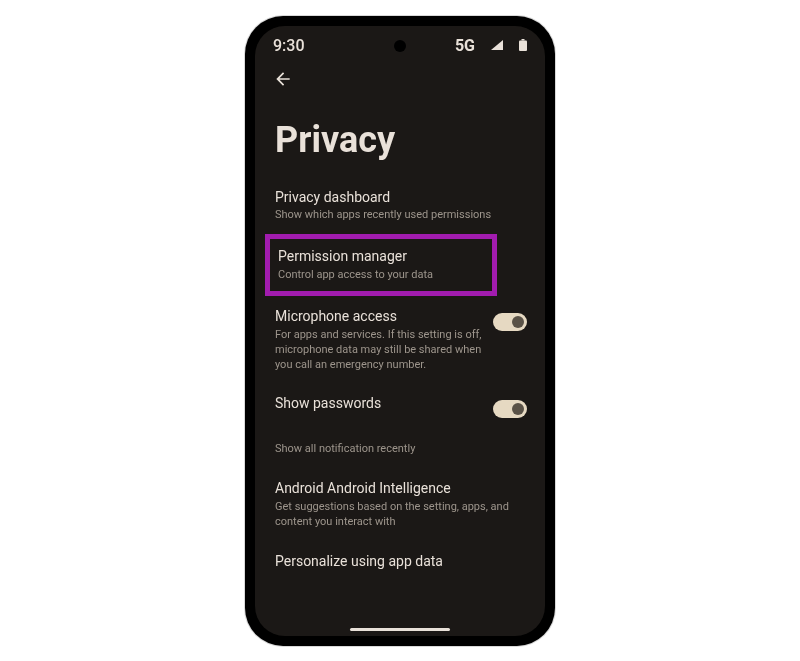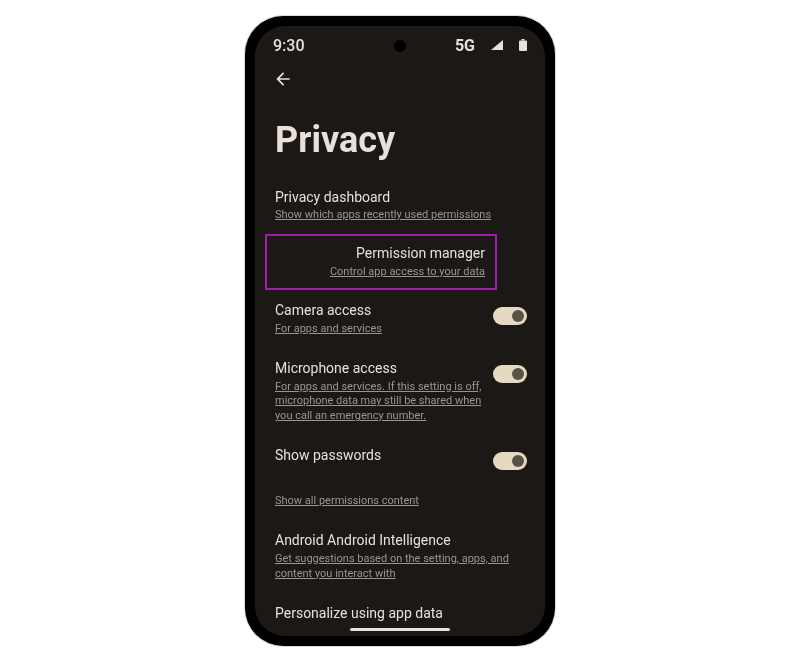--- a/index.html
+++ b/index.html
@@ -95,21 +95,20 @@
     .setting-title {
       font-size: 14px;
       color: #e9e1d9;
       line-height: 1.35;
     }
     .setting-subtitle {
       font-size: 11px;
       color: #9d958c;
       line-height: 1.35;
       margin-top: 2px;
-      text-decoration: underline;
     }
     .toggle {
       width: 34px;
       height: 18px;
       background: #e6d9c2;
       border-radius: 10px;
       position: relative;
       flex-shrink: 0;
       margin-top: 6px;
       cursor: pointer;
@@ -118,25 +117,24 @@
       content: "";
       position: absolute;
       top: 3px;
       right: 3px;
       width: 12px;
       height: 12px;
       background: #5a5247;
       border-radius: 50%;
     }
     .highlighted {
-      border: 2px solid #a21caf;
+      border: 5px solid #a21caf;
       padding: 8px 10px 8px 8px;
       margin-left: -8px;
       margin-right: 30px;
-      text-align: right;
     }
     .nav-indicator {
       position: absolute;
       bottom: 5px;
       left: 50%;
       transform: translateX(-50%);
       width: 100px;
       height: 3px;
       background: #e9e1d9;
       border-radius: 2px;
@@ -185,46 +183,39 @@
         </div>
       </div>
 
       <div class="setting-item highlighted">
         <div class="setting-text">
           <div class="setting-title">Permission manager</div>
           <div class="setting-subtitle">Control app access to your data</div>
         </div>
       </div>
 
-      <div class="setting-item">
-        <div class="setting-text">
-          <div class="setting-title">Camera access</div>
-          <div class="setting-subtitle">For apps and services</div>
-        </div>
-        <div class="toggle"></div>
-      </div>
 
       <div class="setting-item">
         <div class="setting-text">
           <div class="setting-title">Microphone access</div>
           <div class="setting-subtitle">For apps and services. If this setting is off, microphone data may still be shared when you call an emergency number.</div>
         </div>
         <div class="toggle"></div>
       </div>
 
       <div class="setting-item">
         <div class="setting-text">
           <div class="setting-title">Show passwords</div>
         </div>
         <div class="toggle"></div>
       </div>
 
       <div class="setting-item">
         <div class="setting-text">
-          <div class="setting-subtitle">Show all permissions content</div>
+          <div class="setting-subtitle">Show all notification recently</div>
         </div>
       </div>
 
       <div class="setting-item">
         <div class="setting-text">
           <div class="setting-title">Android Android Intelligence</div>
           <div class="setting-subtitle">Get suggestions based on the setting, apps, and content you interact with</div>
         </div>
       </div>
 

